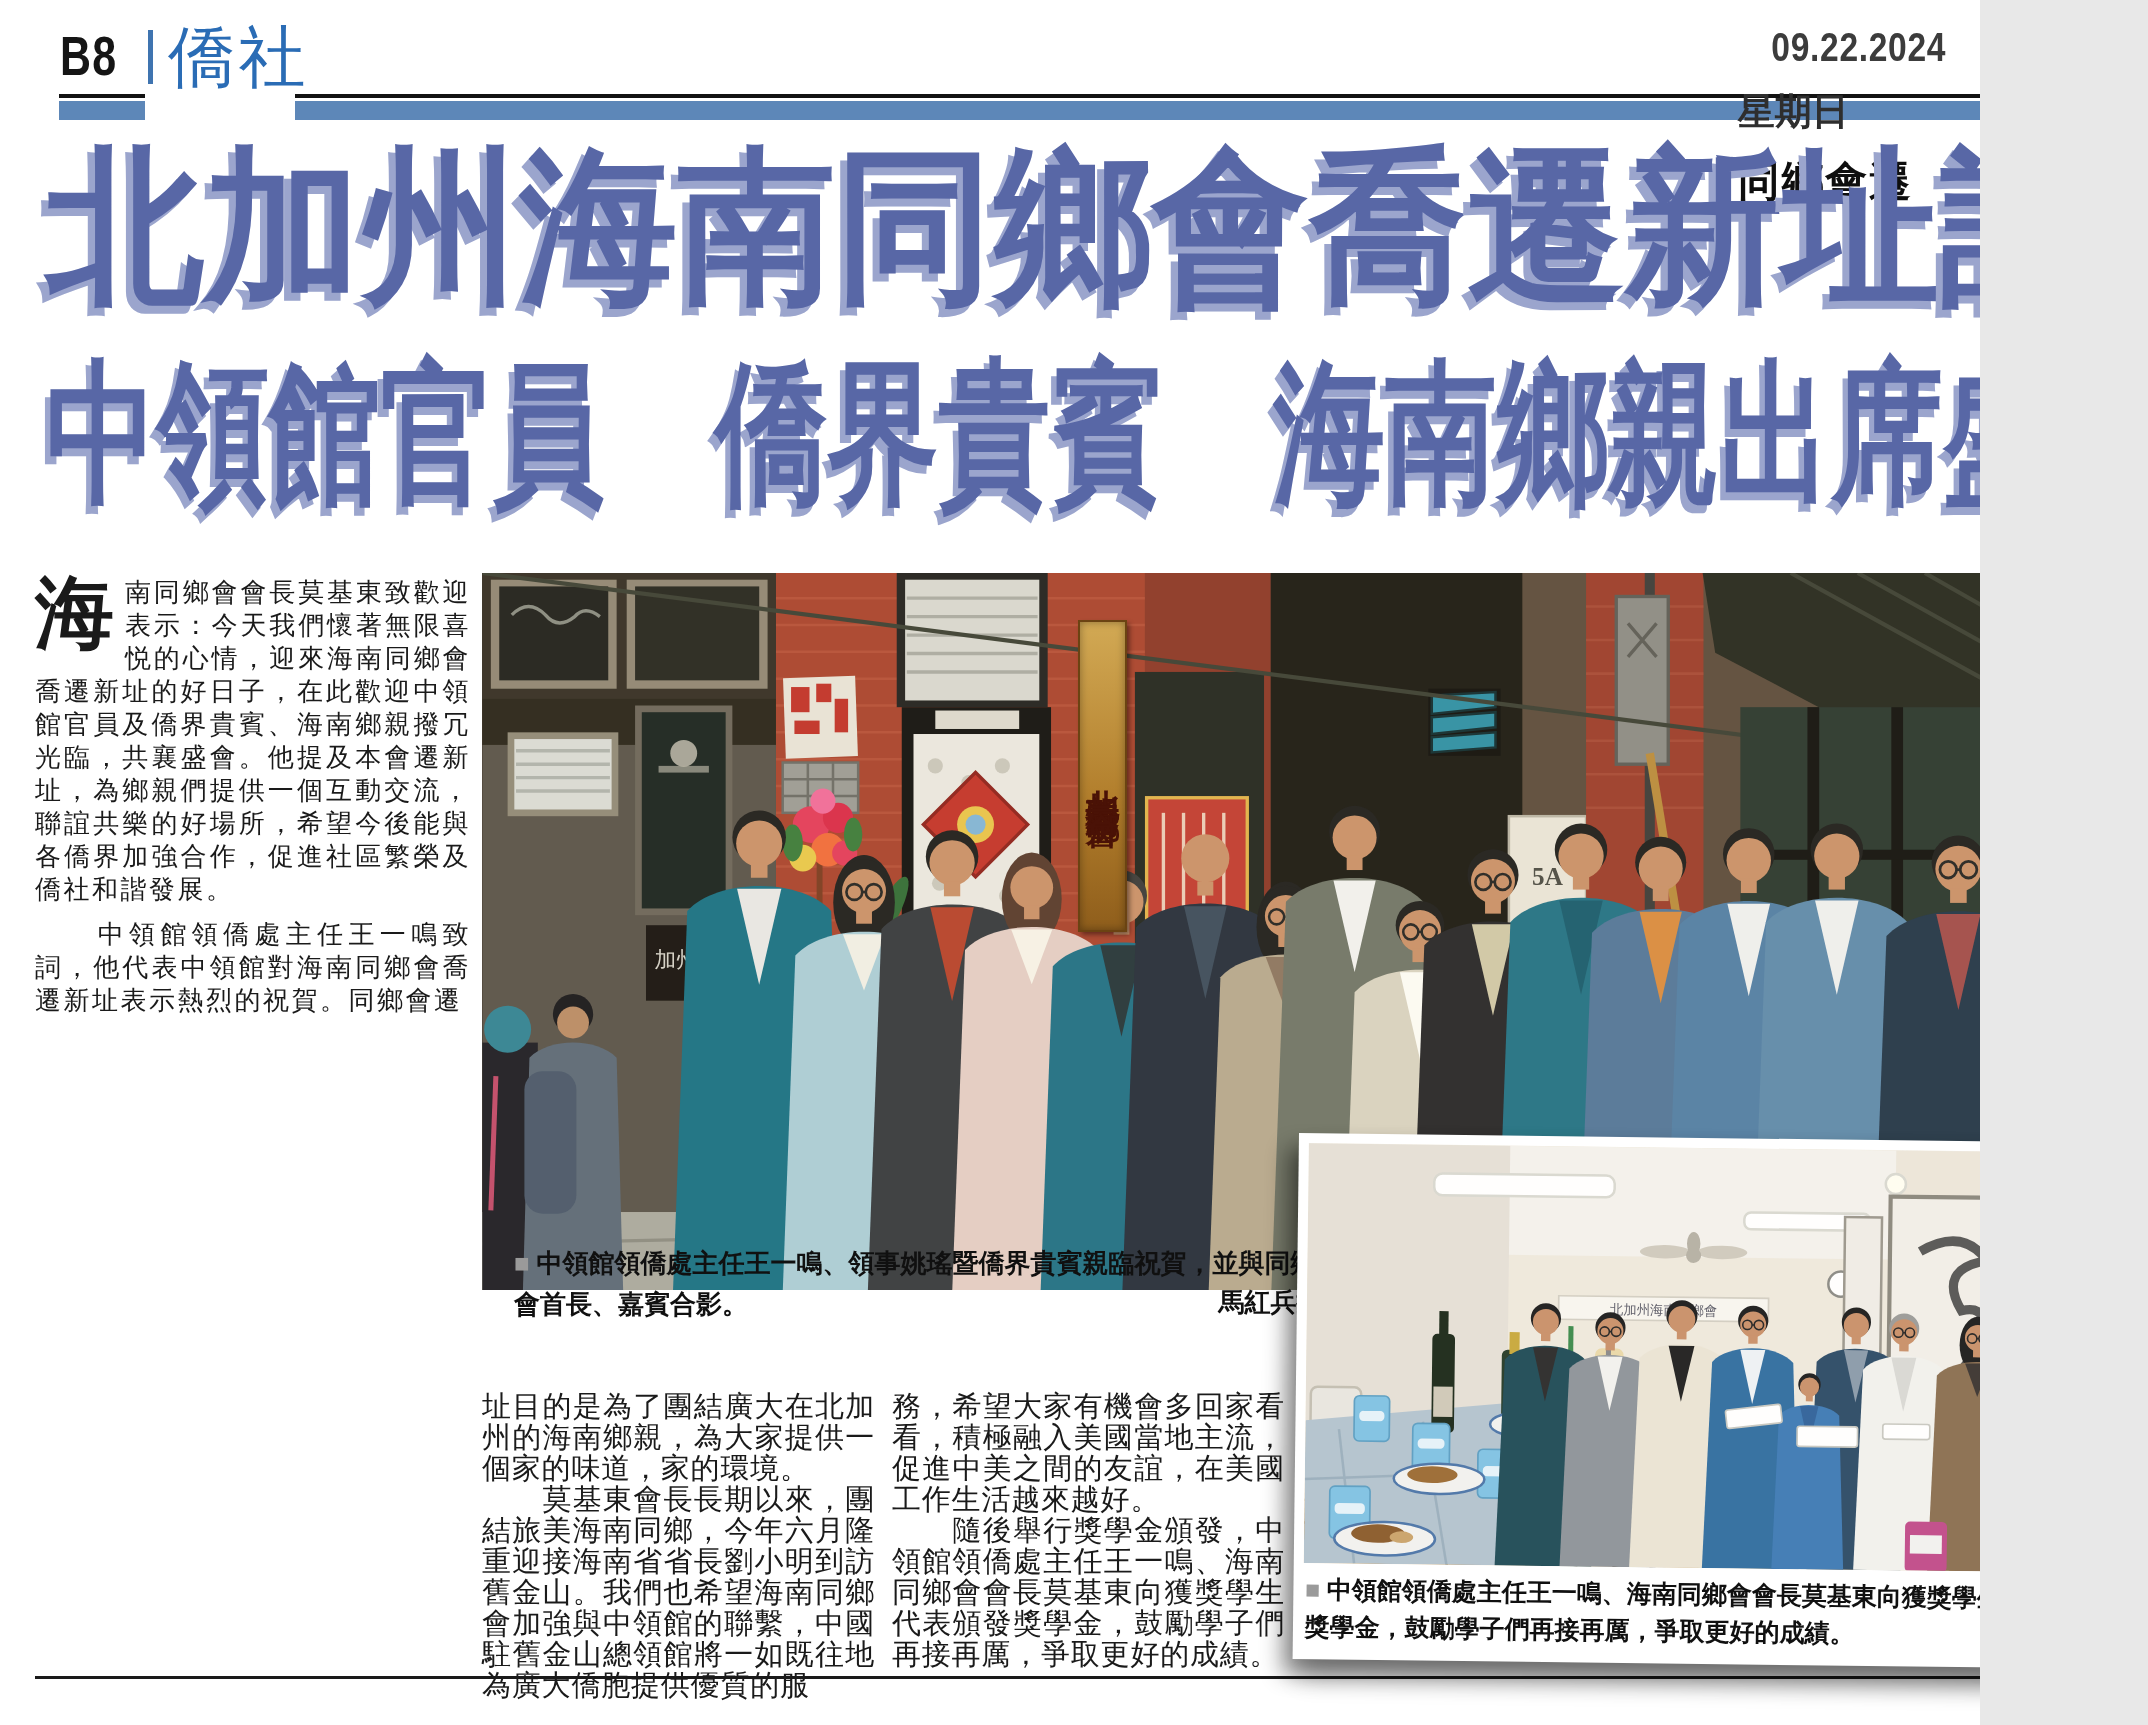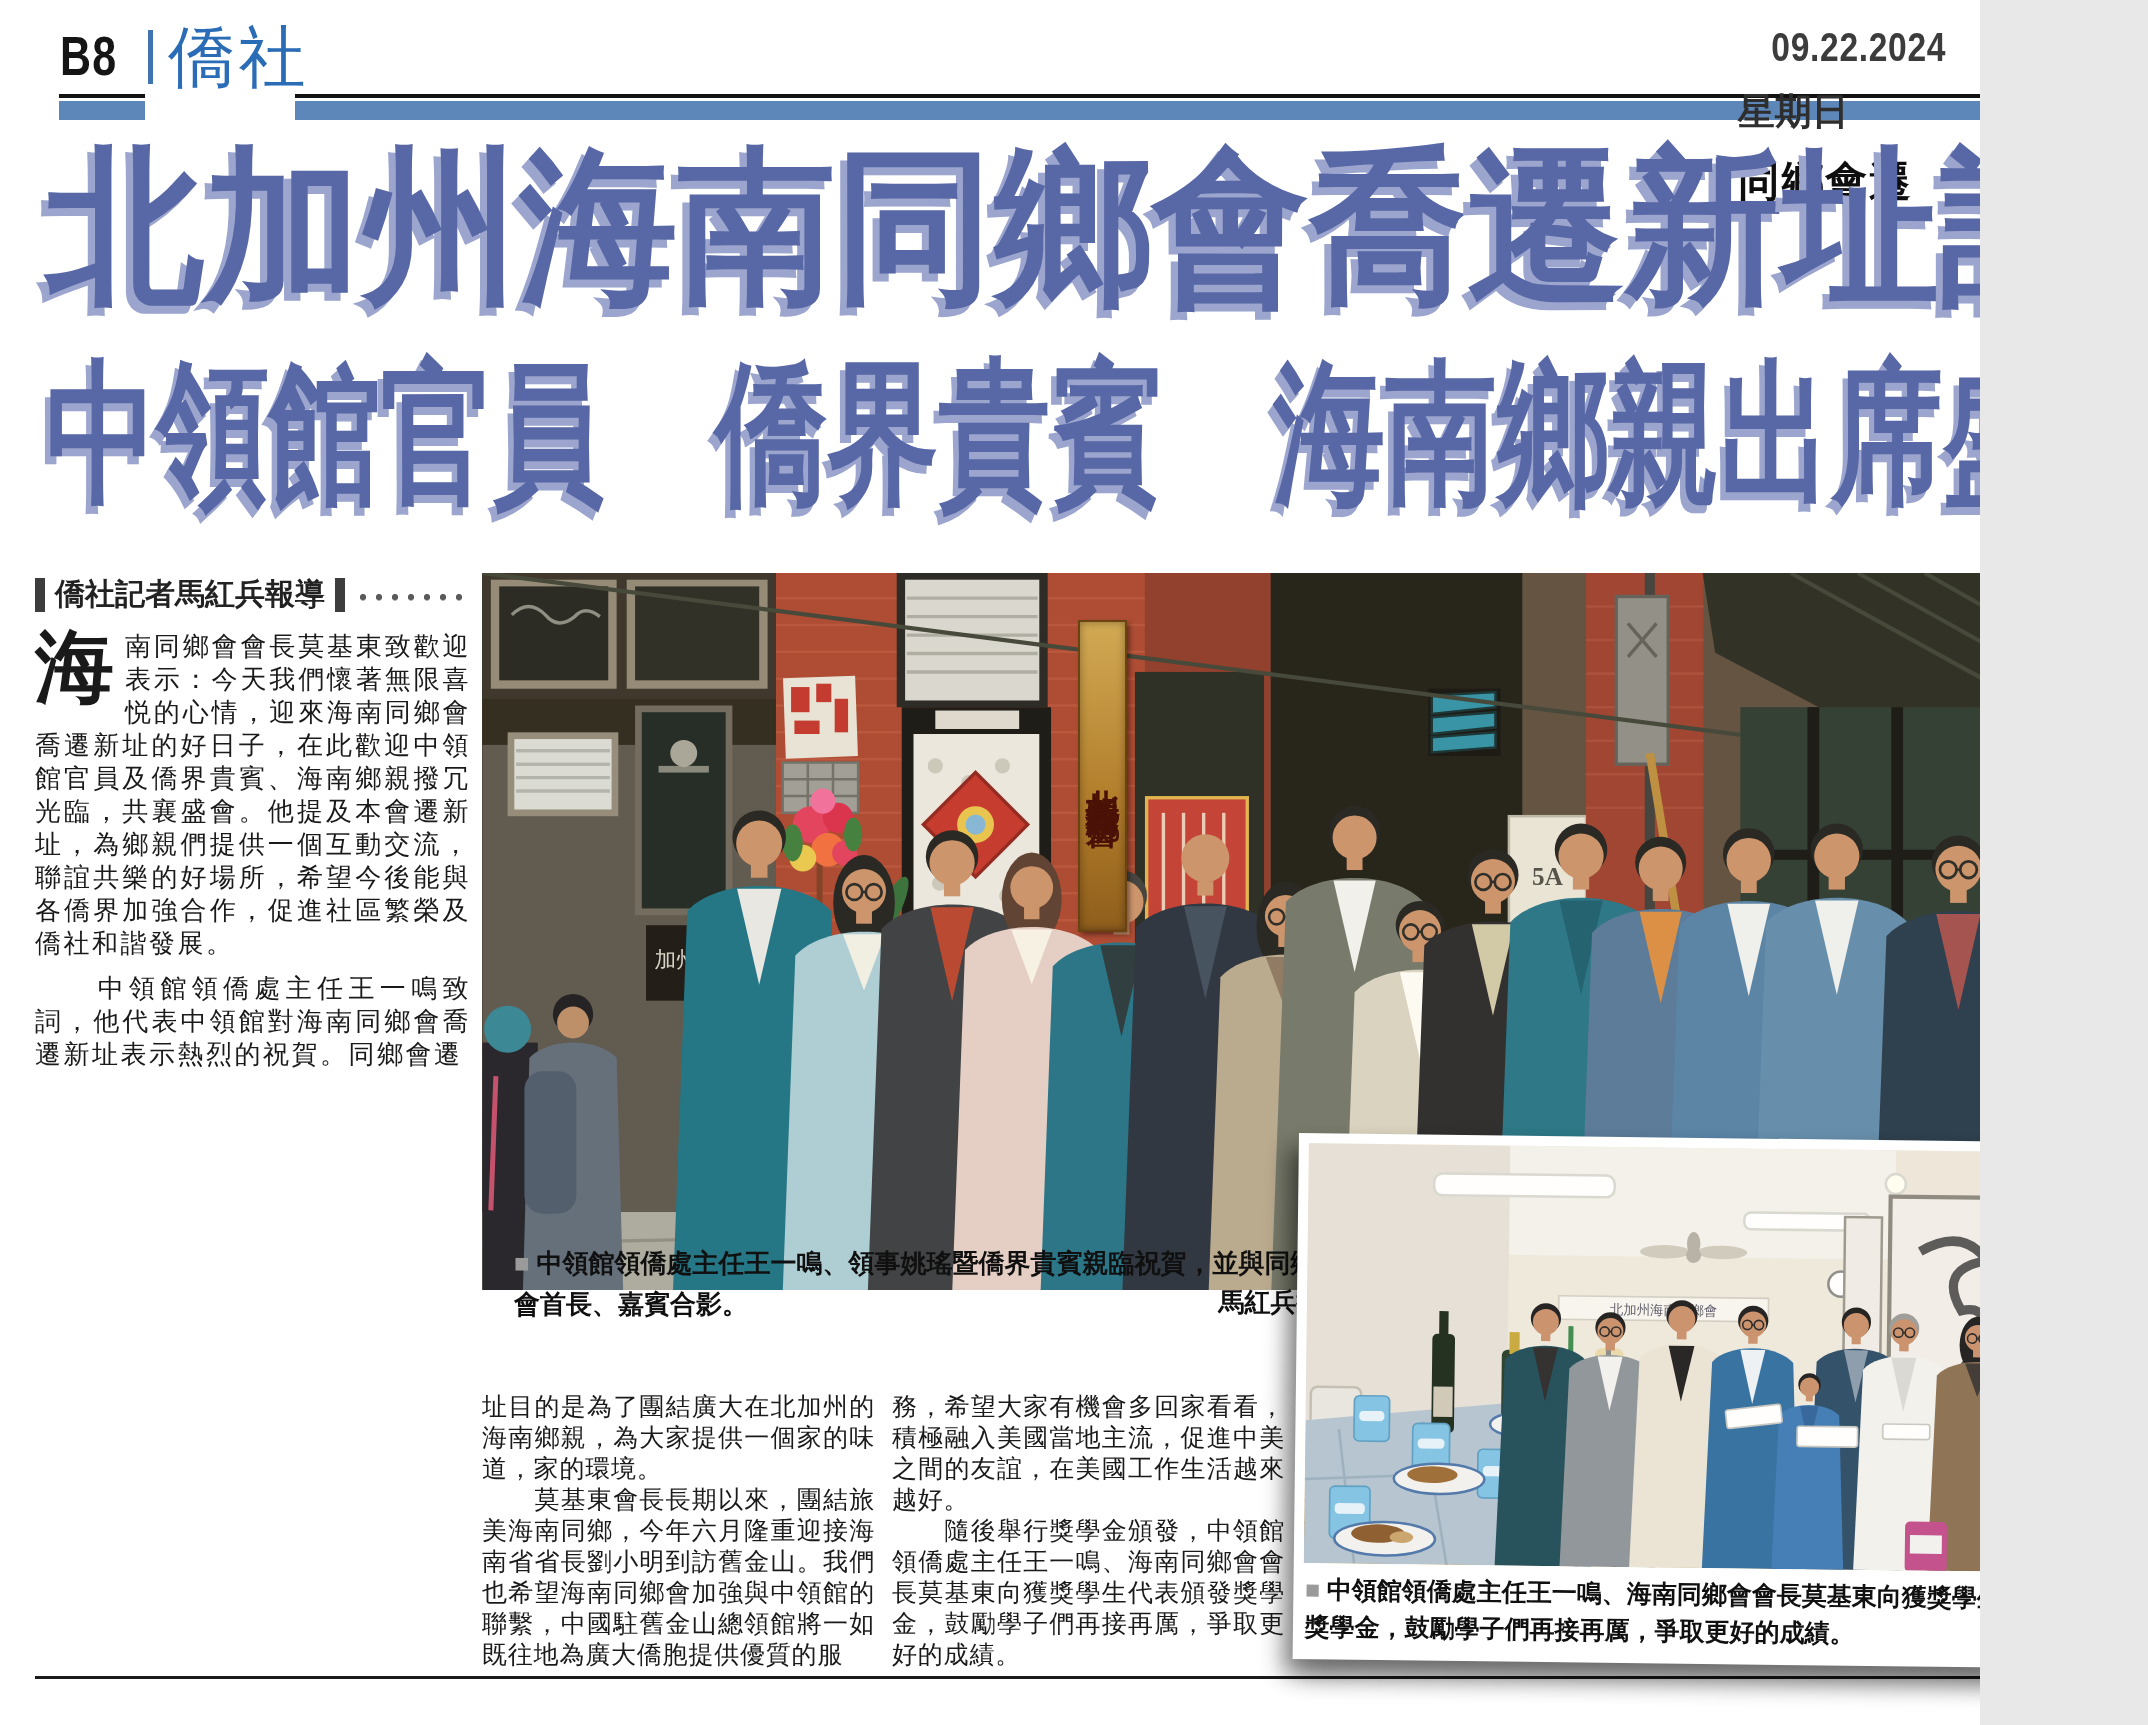--- a/index.html
+++ b/index.html
@@ -36,21 +36,21 @@
   .byline{margin-top:13.4px;display:flex;align-items:center;gap:10px;}
   .byline .bar{width:10px;height:34px;background:#3d3d3d;flex:0 0 auto;}
   .byline .btxt{font-family:"Liberation Sans",sans-serif;font-weight:700;font-size:30px;color:#222;white-space:nowrap;}
   .byline .dots{flex:1 1 auto;height:8.4px;margin-top:5px;
         background-image:radial-gradient(circle,#5a5a5a 2.9px,transparent 3.5px);
         background-size:16px 8.4px;background-repeat:repeat-x;background-position:left center;}
   .p-body{font-size:26px;line-height:33px;letter-spacing:2.5px;text-align:justify;margin:11.7px 0 0 0;}
   .p-body.first{margin-top:15px;}
   .dropcap{float:left;font-size:79px;line-height:65px;font-weight:700;margin:5px 8.4px 0 0;}
   .col-mid{position:absolute;top:1391px;width:393px;}
-  .col-mid .p-body{margin:0;font-size:25px;line-height:31px;letter-spacing:0.8px;}
+  .col-mid .p-body{margin:0;font-size:29px;line-height:31px;letter-spacing:0.8px;}
   #col-mid1{left:482px;}
   #col-mid2{left:892px;}
 
   
   .main-photo{position:absolute;left:482px;top:573px;width:1632px;height:717px;background:#5a4a3c;overflow:hidden;}
   .main-photo svg{position:absolute;left:0;top:0;}
   .v-sign{position:absolute;left:596px;top:47px;width:49px;height:312px;box-sizing:border-box;
           background:linear-gradient(180deg,#d2a954,#b07c2a 60%,#8f5e1c);border:2.5px solid #6b4312;
           writing-mode:vertical-rl;text-align:center;font-weight:700;font-size:34px;letter-spacing:3.4px;
           color:#4a1206;font-family:"Liberation Serif",serif;box-shadow:inset 0 0 8.4px rgba(0,0,0,.35), 2.5px 3.4px 5px rgba(0,0,0,.45);}
@@ -122,26 +122,20 @@
         <span>鄉</span>
         <span>親</span>
         <span>出</span>
         <span>席</span>
         <span>盛</span>
         <span>會</span>
       </div>
   </div>
 
   <div class="col-left">
-    <div class="byline">
-      <span class="bar"></span>
-      <span class="btxt">僑社記者馬紅兵報導</span>
-      <span class="bar"></span>
-      <span class="dots"></span>
-    </div>
     <p class="p-body first"><span class="dropcap">海</span><span>南同鄉會會長莫基東致歡迎表示：今天我們懷著無限喜悦的心情，迎來海南同鄉會喬遷新址的好日子，在此歡迎中領館官員及僑界貴賓、海南鄉親撥冗光臨，共襄盛會。他提及本會遷新址，為鄉親們提供一個互動交流，聯誼共樂的好場所，希望今後能與各僑界加強合作，促進社區繁榮及僑社和諧發展。</span></p>
     <p class="p-body">　　中領館領僑處主任王一鳴致詞，他代表中領館對海南同鄉會喬遷新址表示熱烈的祝賀。同鄉會遷</p>
   </div>
 
   <div class="main-photo">
     <svg width="1632" height="717" viewBox="0 0 1945 855">
 
       <rect x="0" y="0" width="350" height="855" fill="#3b352c"></rect>
       <rect x="0" y="0" width="350" height="150" fill="#322c24"></rect>
       <rect x="10" y="8" width="150" height="130" fill="#8e8575"></rect>

